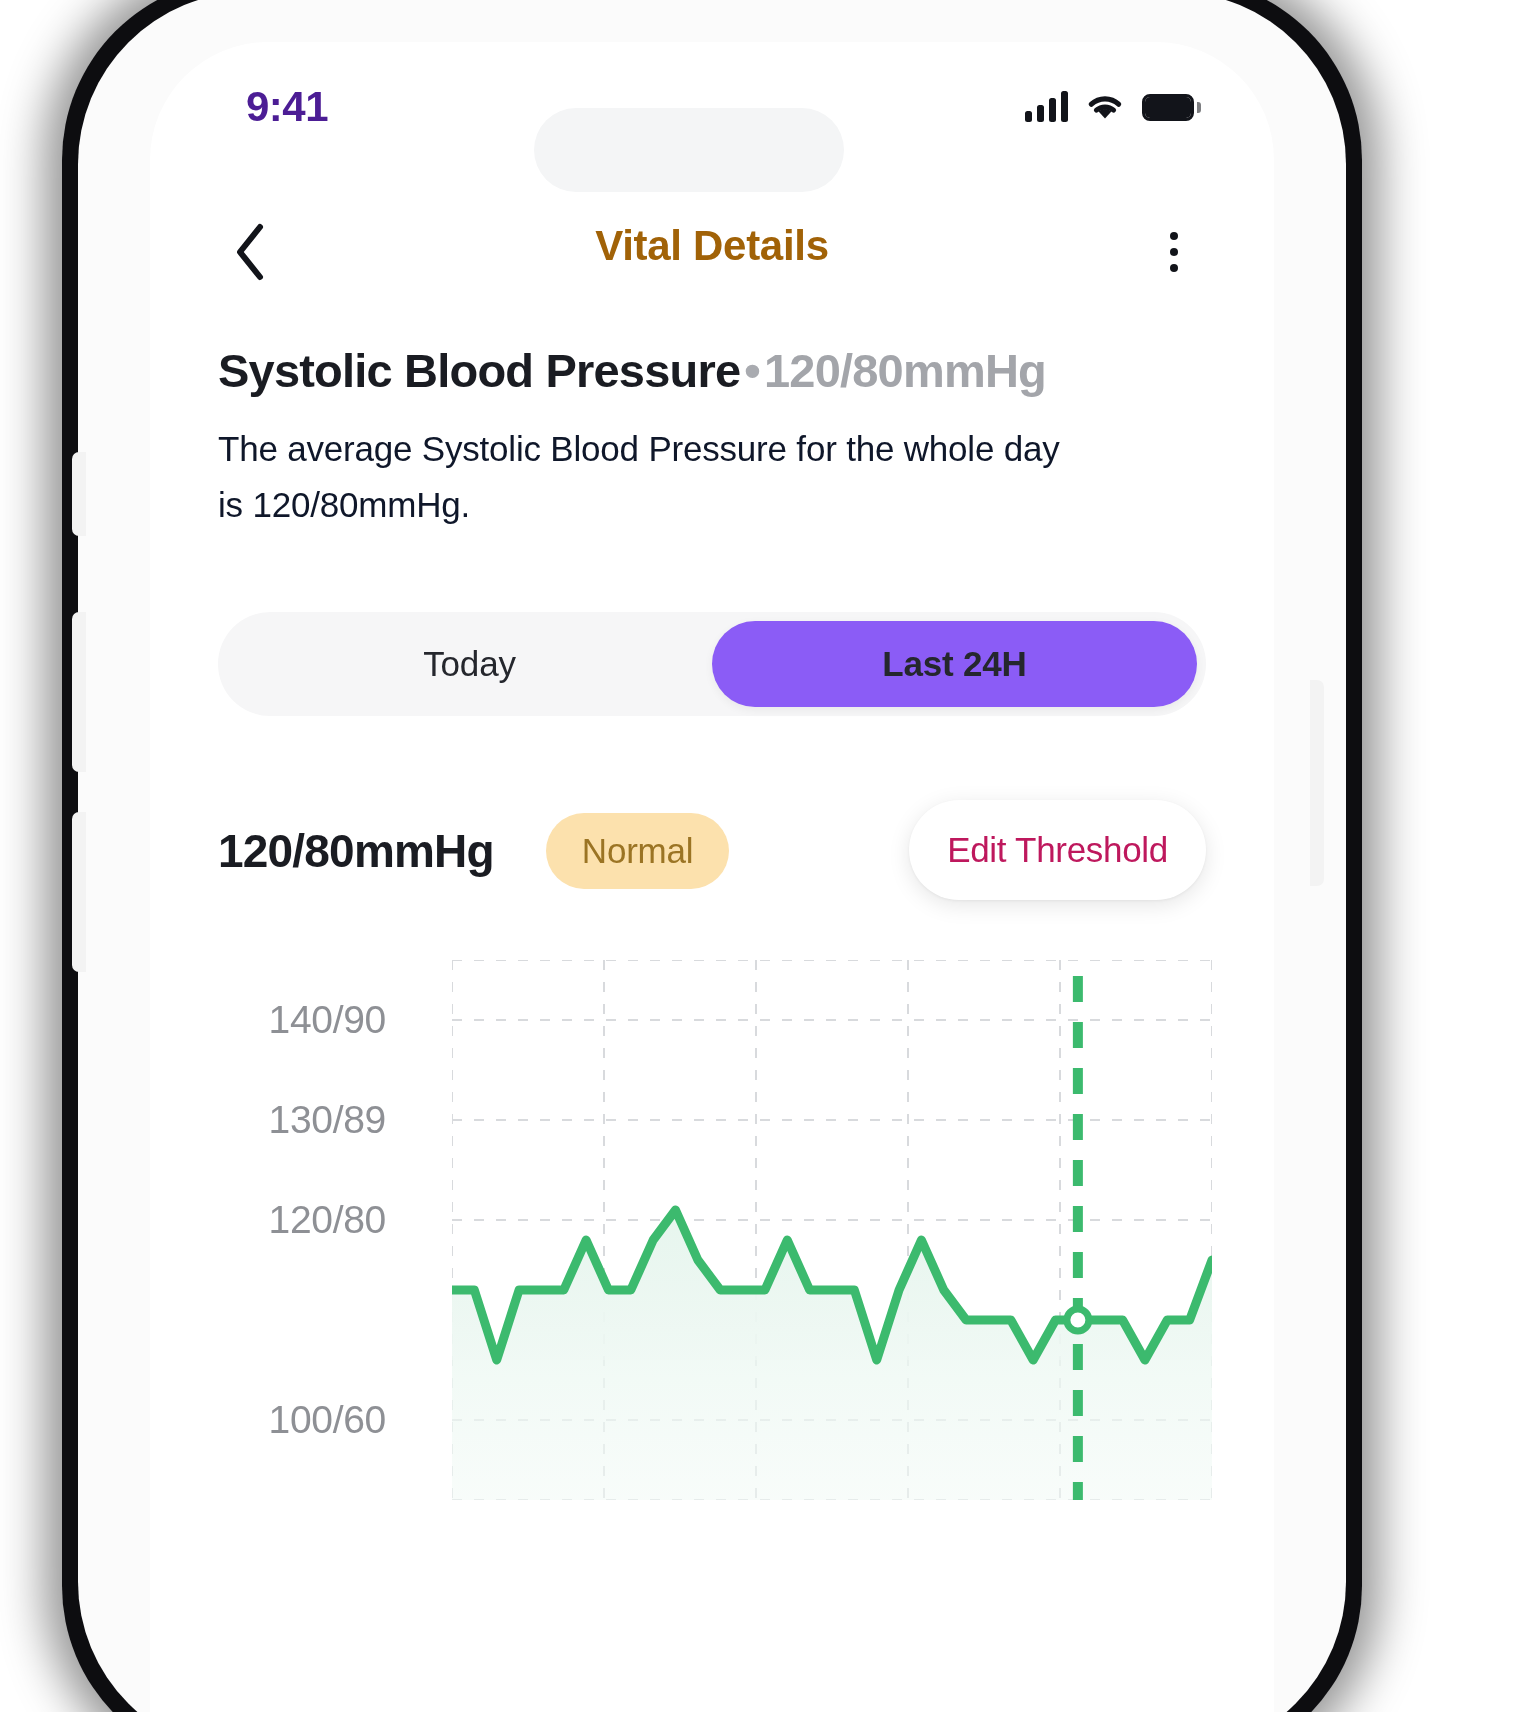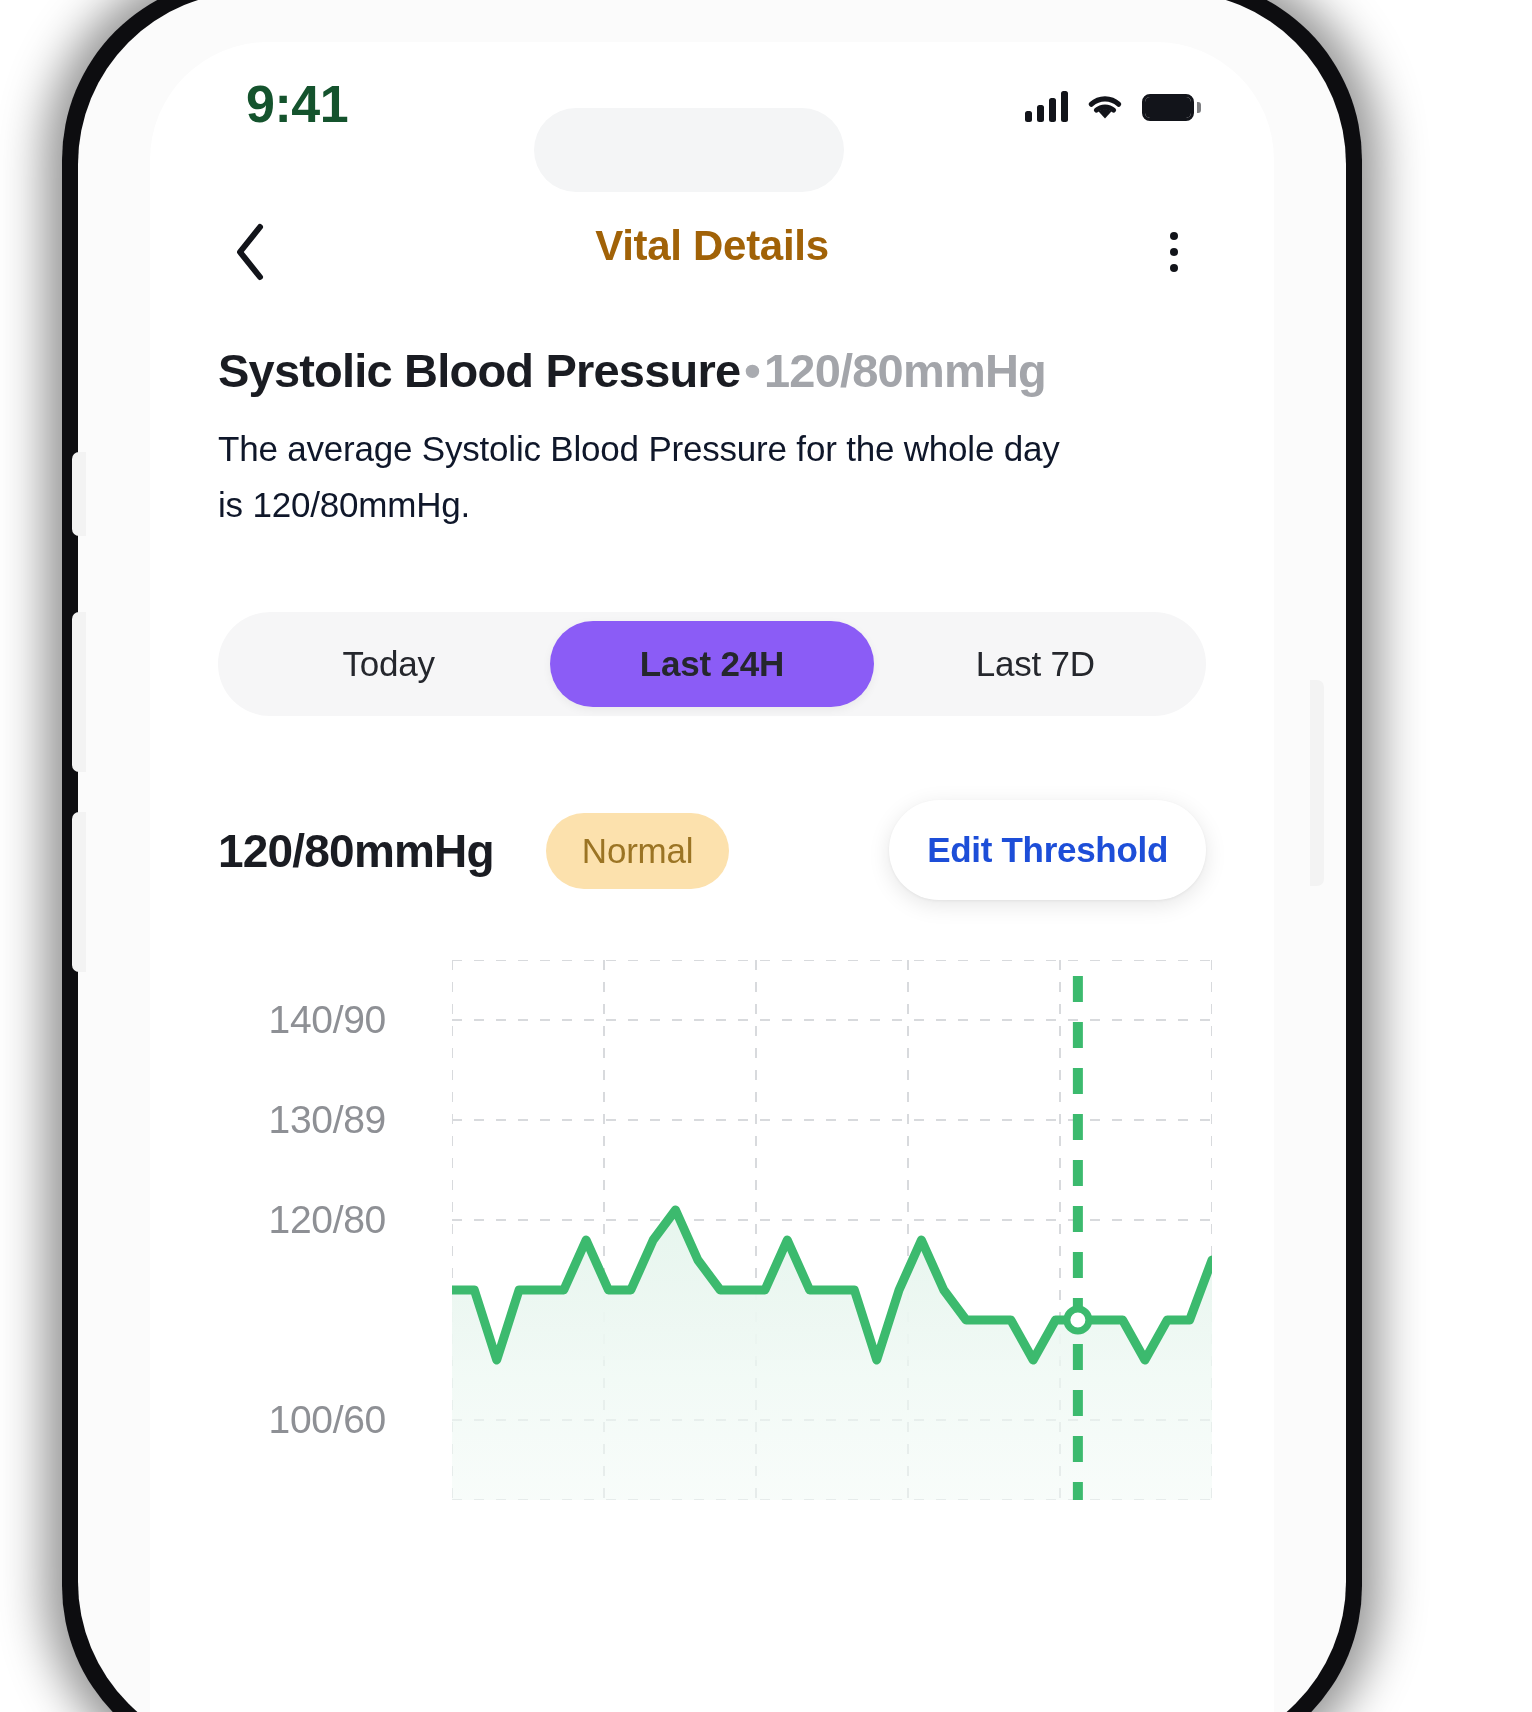--- a/index.html
+++ b/index.html
@@ -54,22 +54,22 @@
   .btn-silent { left:72px;  top:452px;  width:14px; height:84px;  border-radius:7px 0 0 7px; }
   .btn-volup  { left:72px;  top:612px;  width:14px; height:160px; border-radius:7px 0 0 7px; }
   .btn-voldn  { left:72px;  top:812px;  width:14px; height:160px; border-radius:7px 0 0 7px; }
   .btn-power  { left:1310px;top:680px;  width:14px; height:206px; border-radius:0 7px 7px 0; }
 
   
   .statusbar {
     position:absolute; left:0; top:0; width:1124px; height:150px;
   }
   .status-time {
-    position:absolute; left:96px; top:32px;
-    font-size:52px; font-weight:700; color:#14532d;
+    position:absolute; left:96px; top:41px;
+    font-size:42px; font-weight:700; color:#4c1d95;
     letter-spacing:-0.5px;
   }
   .dynamic-island {
     position:absolute; left:384px; top:66px;
     width:310px; height:84px;
     background:#f4f5f6; border-radius:48px;
   }
   .status-icons {
     position:absolute; right:80px; top:50px;
     display:flex; align-items:center; gap:17px;
@@ -186,21 +186,21 @@
     display:flex; align-items:center; justify-content:center;
     font-size:35px; color:#9b7424; font-weight:400;
     letter-spacing:-0.2px;
   }
   .edit-threshold {
     position:absolute; right:0; top:-8px;
     height:100px; padding:0 38px;
     background:#ffffff;
     border-radius:50px;
     display:flex; align-items:center; justify-content:center;
-    font-size:35px; font-weight:700; color:#1d4ed8;
+    font-size:35px; font-weight:400; color:#be185d;
     box-shadow:0 5px 22px rgba(0,0,0,0.10), 0 1px 3px rgba(0,0,0,0.05);
     cursor:pointer; letter-spacing:-0.3px;
     white-space:nowrap;
   }
 
   
   .chart-wrap {
     margin-top:66px;
     position:relative;
     height:560px;
@@ -278,21 +278,20 @@
 
       <div class="vital-heading">
         <span>Systolic Blood Pressure</span><span class="sep">•</span><span class="value">120/80mmHg</span>
       </div>
 
       <div class="vital-desc">The average Systolic Blood Pressure for the whole day is 120/80mmHg.</div>
 
       <div class="segmented">
         <div class="seg-item">Today</div>
         <div class="seg-item active">Last 24H</div>
-        <div class="seg-item">Last 7D</div>
       </div>
 
       <div class="value-row">
         <div class="value-big">120/80mmHg</div>
         <div class="badge-normal">Normal</div>
         <div class="edit-threshold">Edit Threshold</div>
       </div>
 
       <div class="chart-wrap">
         <div class="y-labels" id="y-labels">

